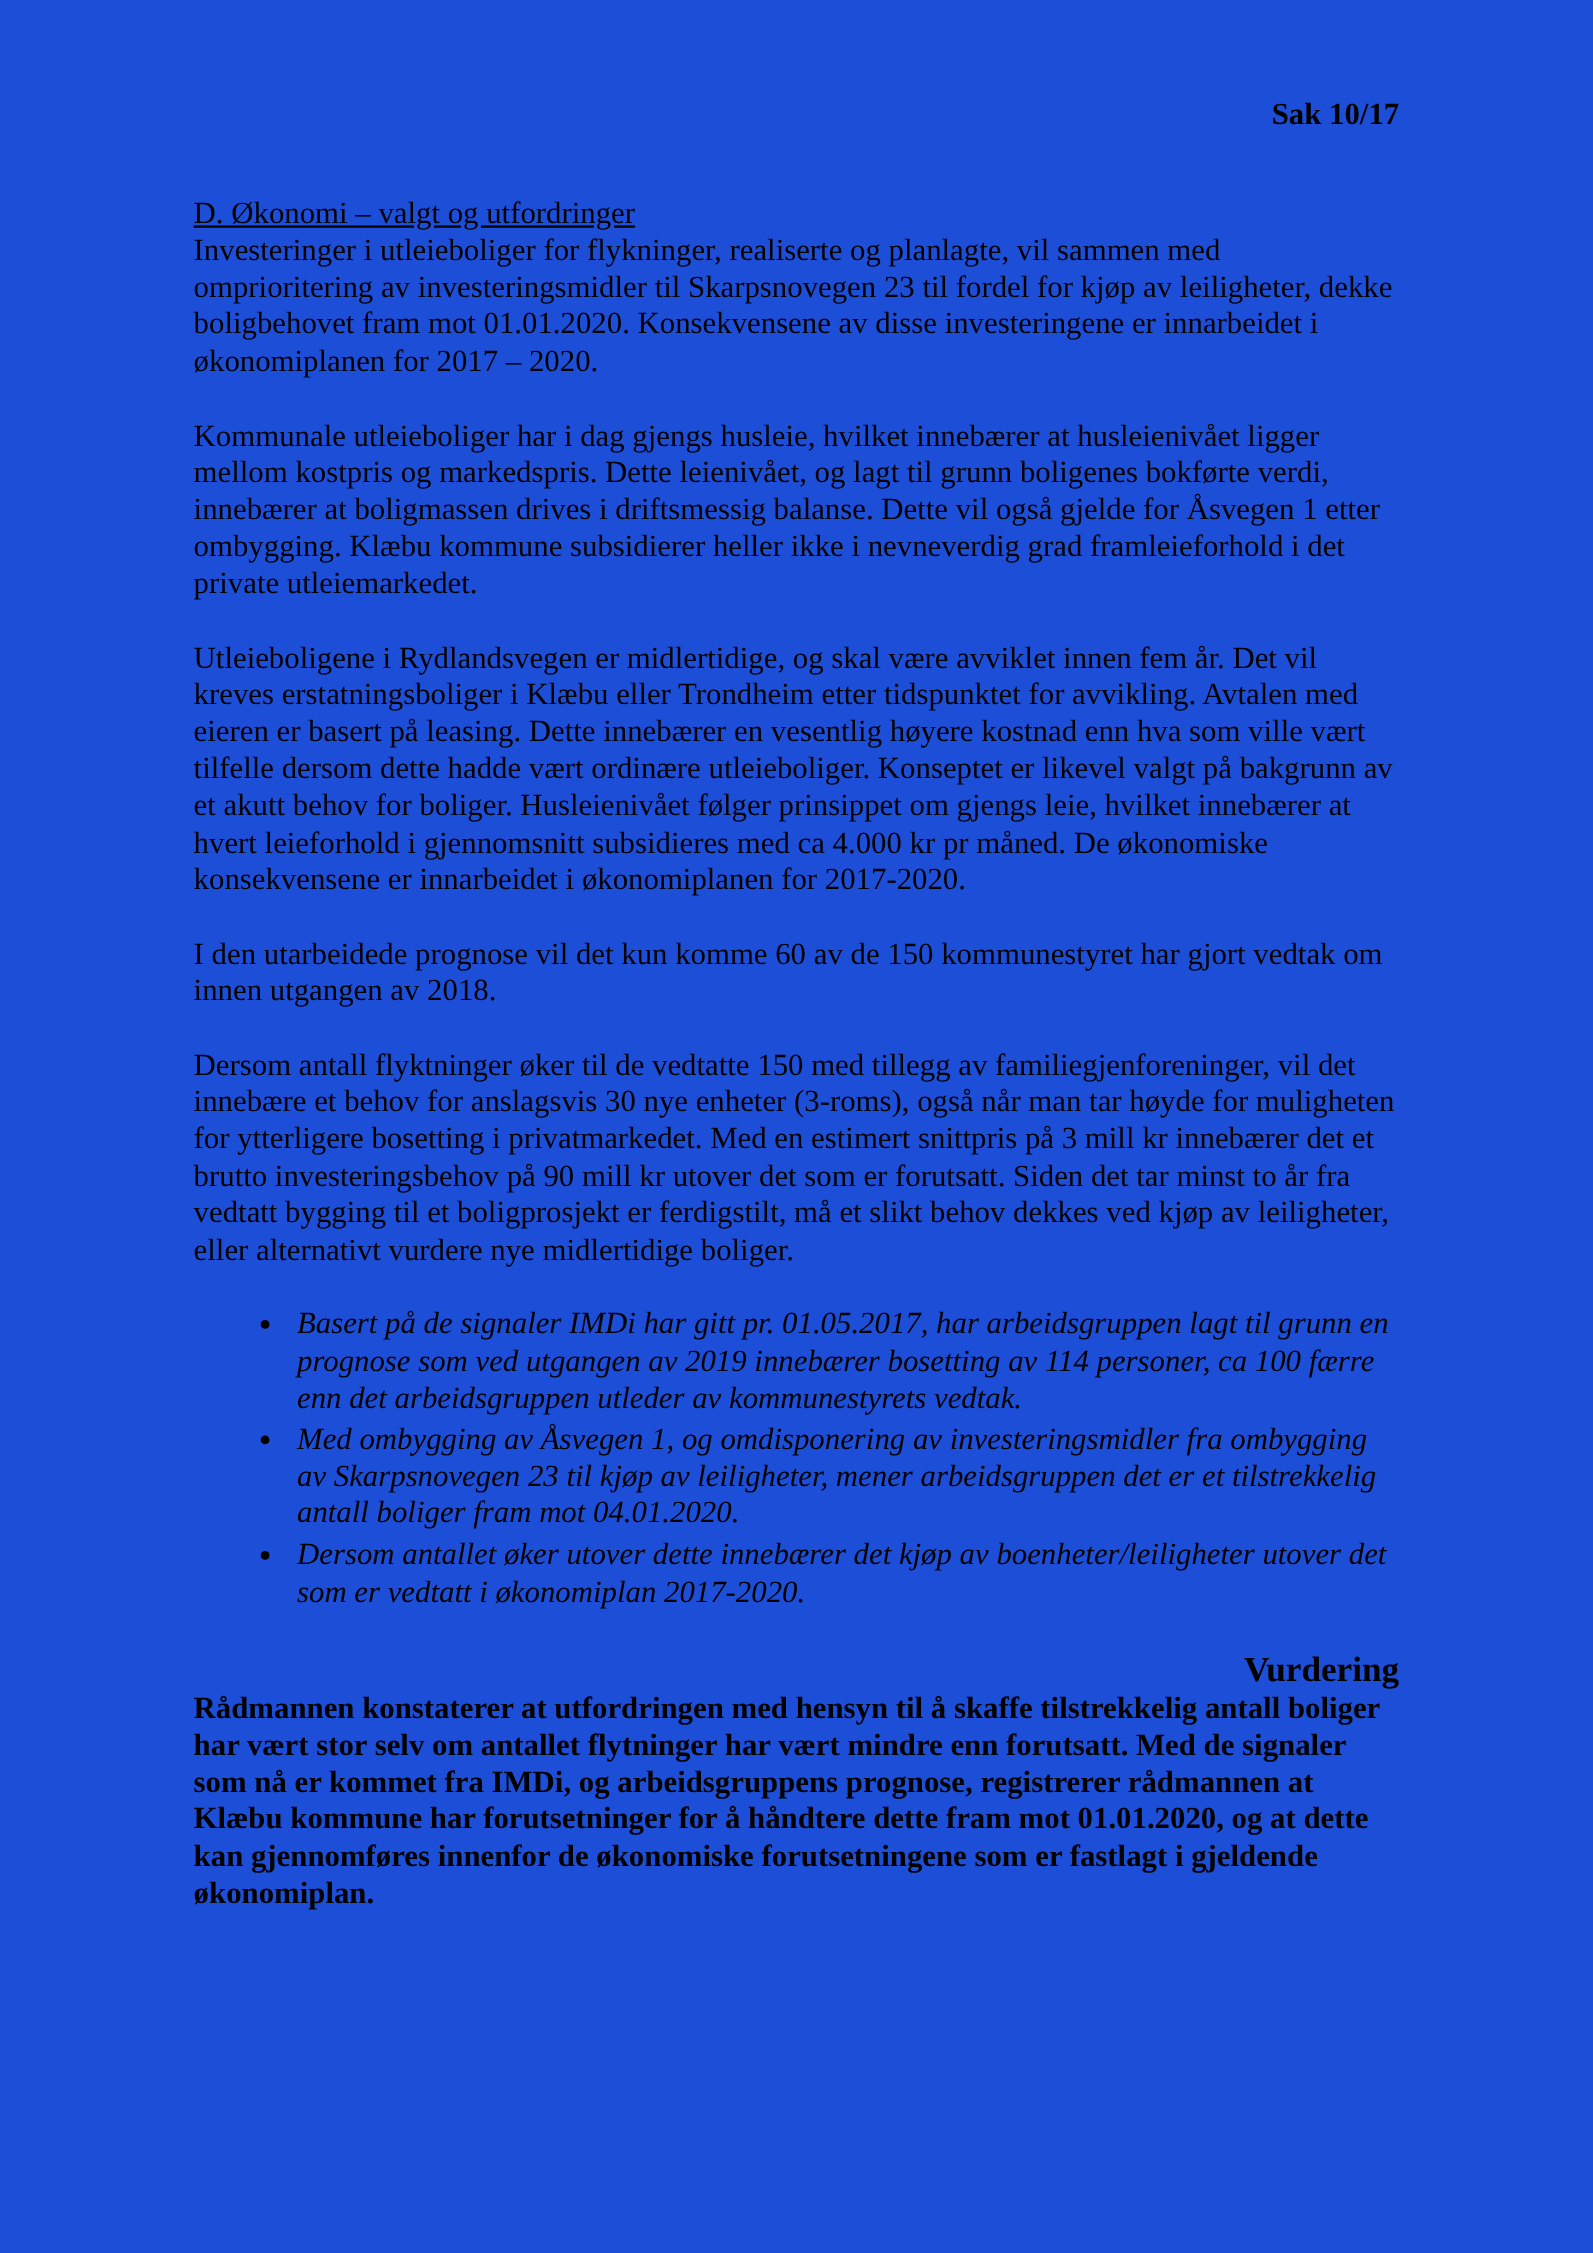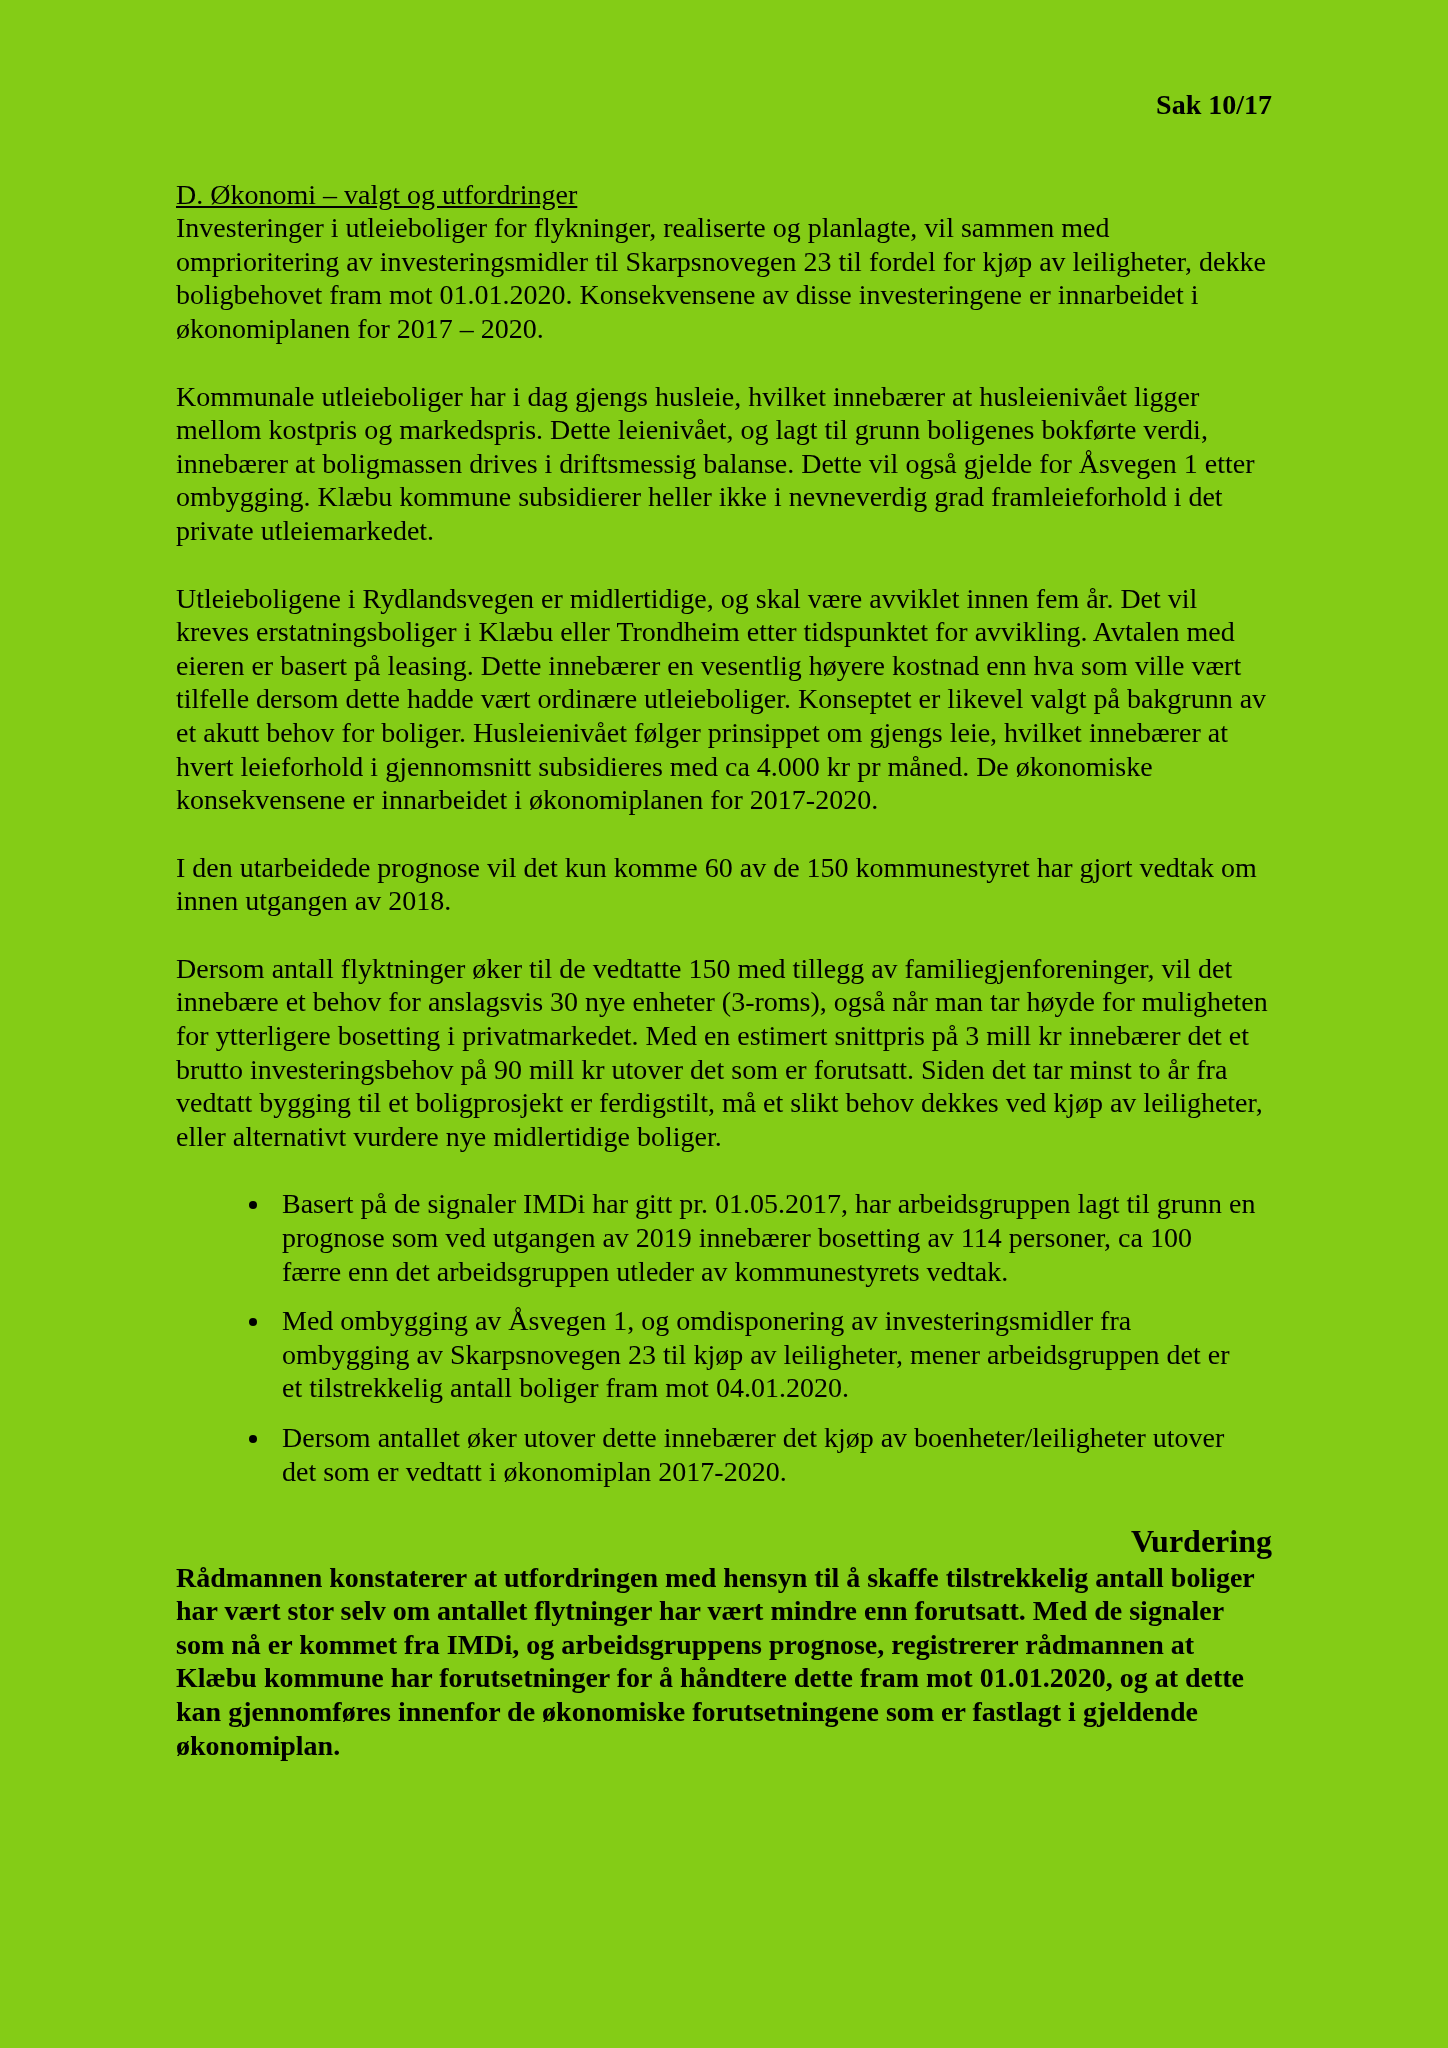--- a/index.html
+++ b/index.html
@@ -5,21 +5,21 @@
   html, body {
     margin: 0;
     padding: 0;
     background: #ffffff;
   }
   .page {
     position: relative;
     width: 1448px;
     height: 2048px;
     margin: 0 auto;
-    background: #84cc16;
+    background: #1d4ed8;
     box-sizing: border-box;
     padding: 88px 176px 0 176px;
     font-family: "Liberation Serif", "DejaVu Serif", serif;
     font-size: 28px;
     line-height: 1.2;
     color: #000000;
   }
   .header-row {
     text-align: right;
     font-weight: bold;
@@ -47,21 +47,22 @@
     margin: 0;
     font-weight: bold;
   }
   ul.bullets {
     margin: 0 0 34px 0;
     padding: 0 0 0 80px;
     list-style: disc;
   }
   ul.bullets li {
     padding-left: 10px;
-    margin: 16px;
+    margin: 4px;
+    font-style: italic;
   }
   .footer-row {
     position: absolute;
     left: 0;
     right: 0;
     bottom: 64px;
     text-align: center;
     font-size: 26px;
   }
 </style>

